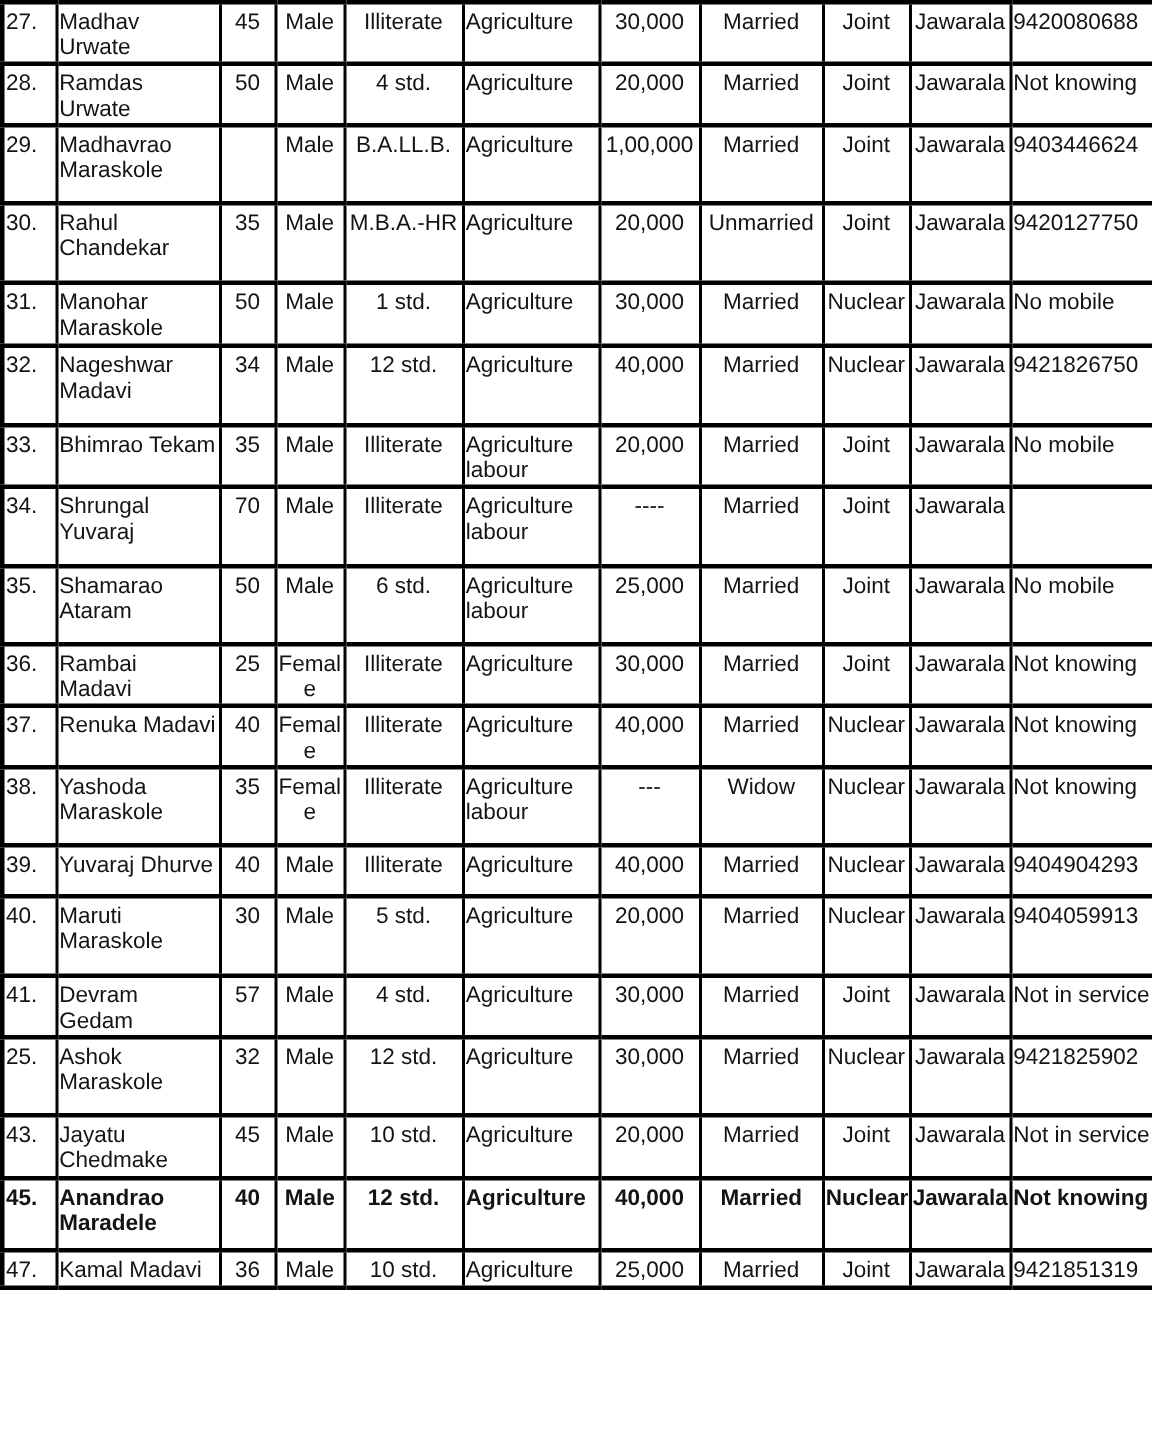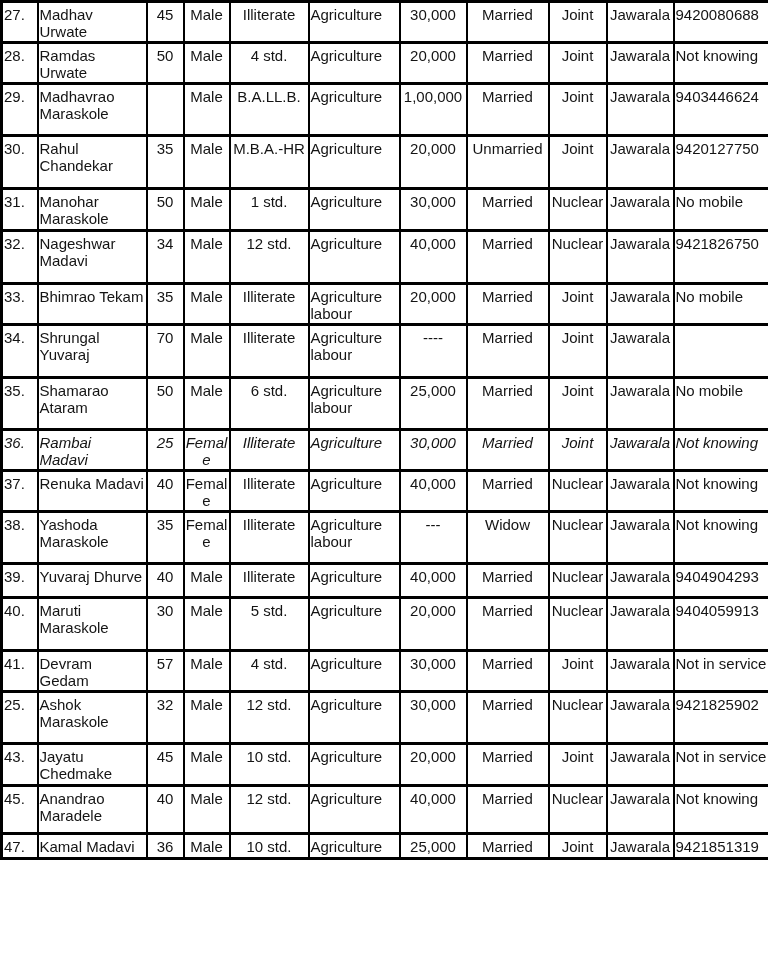--- a/index.html
+++ b/index.html
@@ -178,21 +178,21 @@
         <td class="c-age">50</td>
         <td class="c-gender">Male</td>
         <td class="c-education">6 std.</td>
         <td class="c-occupation">Agriculture labour</td>
         <td class="c-income">25,000</td>
         <td class="c-marital">Married</td>
         <td class="c-family">Joint</td>
         <td class="c-village">Jawarala</td>
         <td class="c-mobile">No mobile</td>
       </tr>
-      <tr style="height: 39px; font-style: italic;">
+      <tr style="height: 39px;">
         <td class="c-sr">36.</td>
         <td class="c-name">Rambai  Madavi</td>
         <td class="c-age">25</td>
         <td class="c-gender">Female</td>
         <td class="c-education">Illiterate</td>
         <td class="c-occupation">Agriculture</td>
         <td class="c-income">30,000</td>
         <td class="c-marital">Married</td>
         <td class="c-family">Joint</td>
         <td class="c-village">Jawarala</td>
@@ -282,21 +282,21 @@
         <td class="c-age">45</td>
         <td class="c-gender">Male</td>
         <td class="c-education">10 std.</td>
         <td class="c-occupation">Agriculture</td>
         <td class="c-income">20,000</td>
         <td class="c-marital">Married</td>
         <td class="c-family">Joint</td>
         <td class="c-village">Jawarala</td>
         <td class="c-mobile">Not in service</td>
       </tr>
-      <tr style="height: 48px;">
+      <tr style="height: 48px; font-weight: bold;">
         <td class="c-sr">45.</td>
         <td class="c-name">Anandrao Maradele</td>
         <td class="c-age">40</td>
         <td class="c-gender">Male</td>
         <td class="c-education">12 std.</td>
         <td class="c-occupation">Agriculture</td>
         <td class="c-income">40,000</td>
         <td class="c-marital">Married</td>
         <td class="c-family">Nuclear</td>
         <td class="c-village">Jawarala</td>

